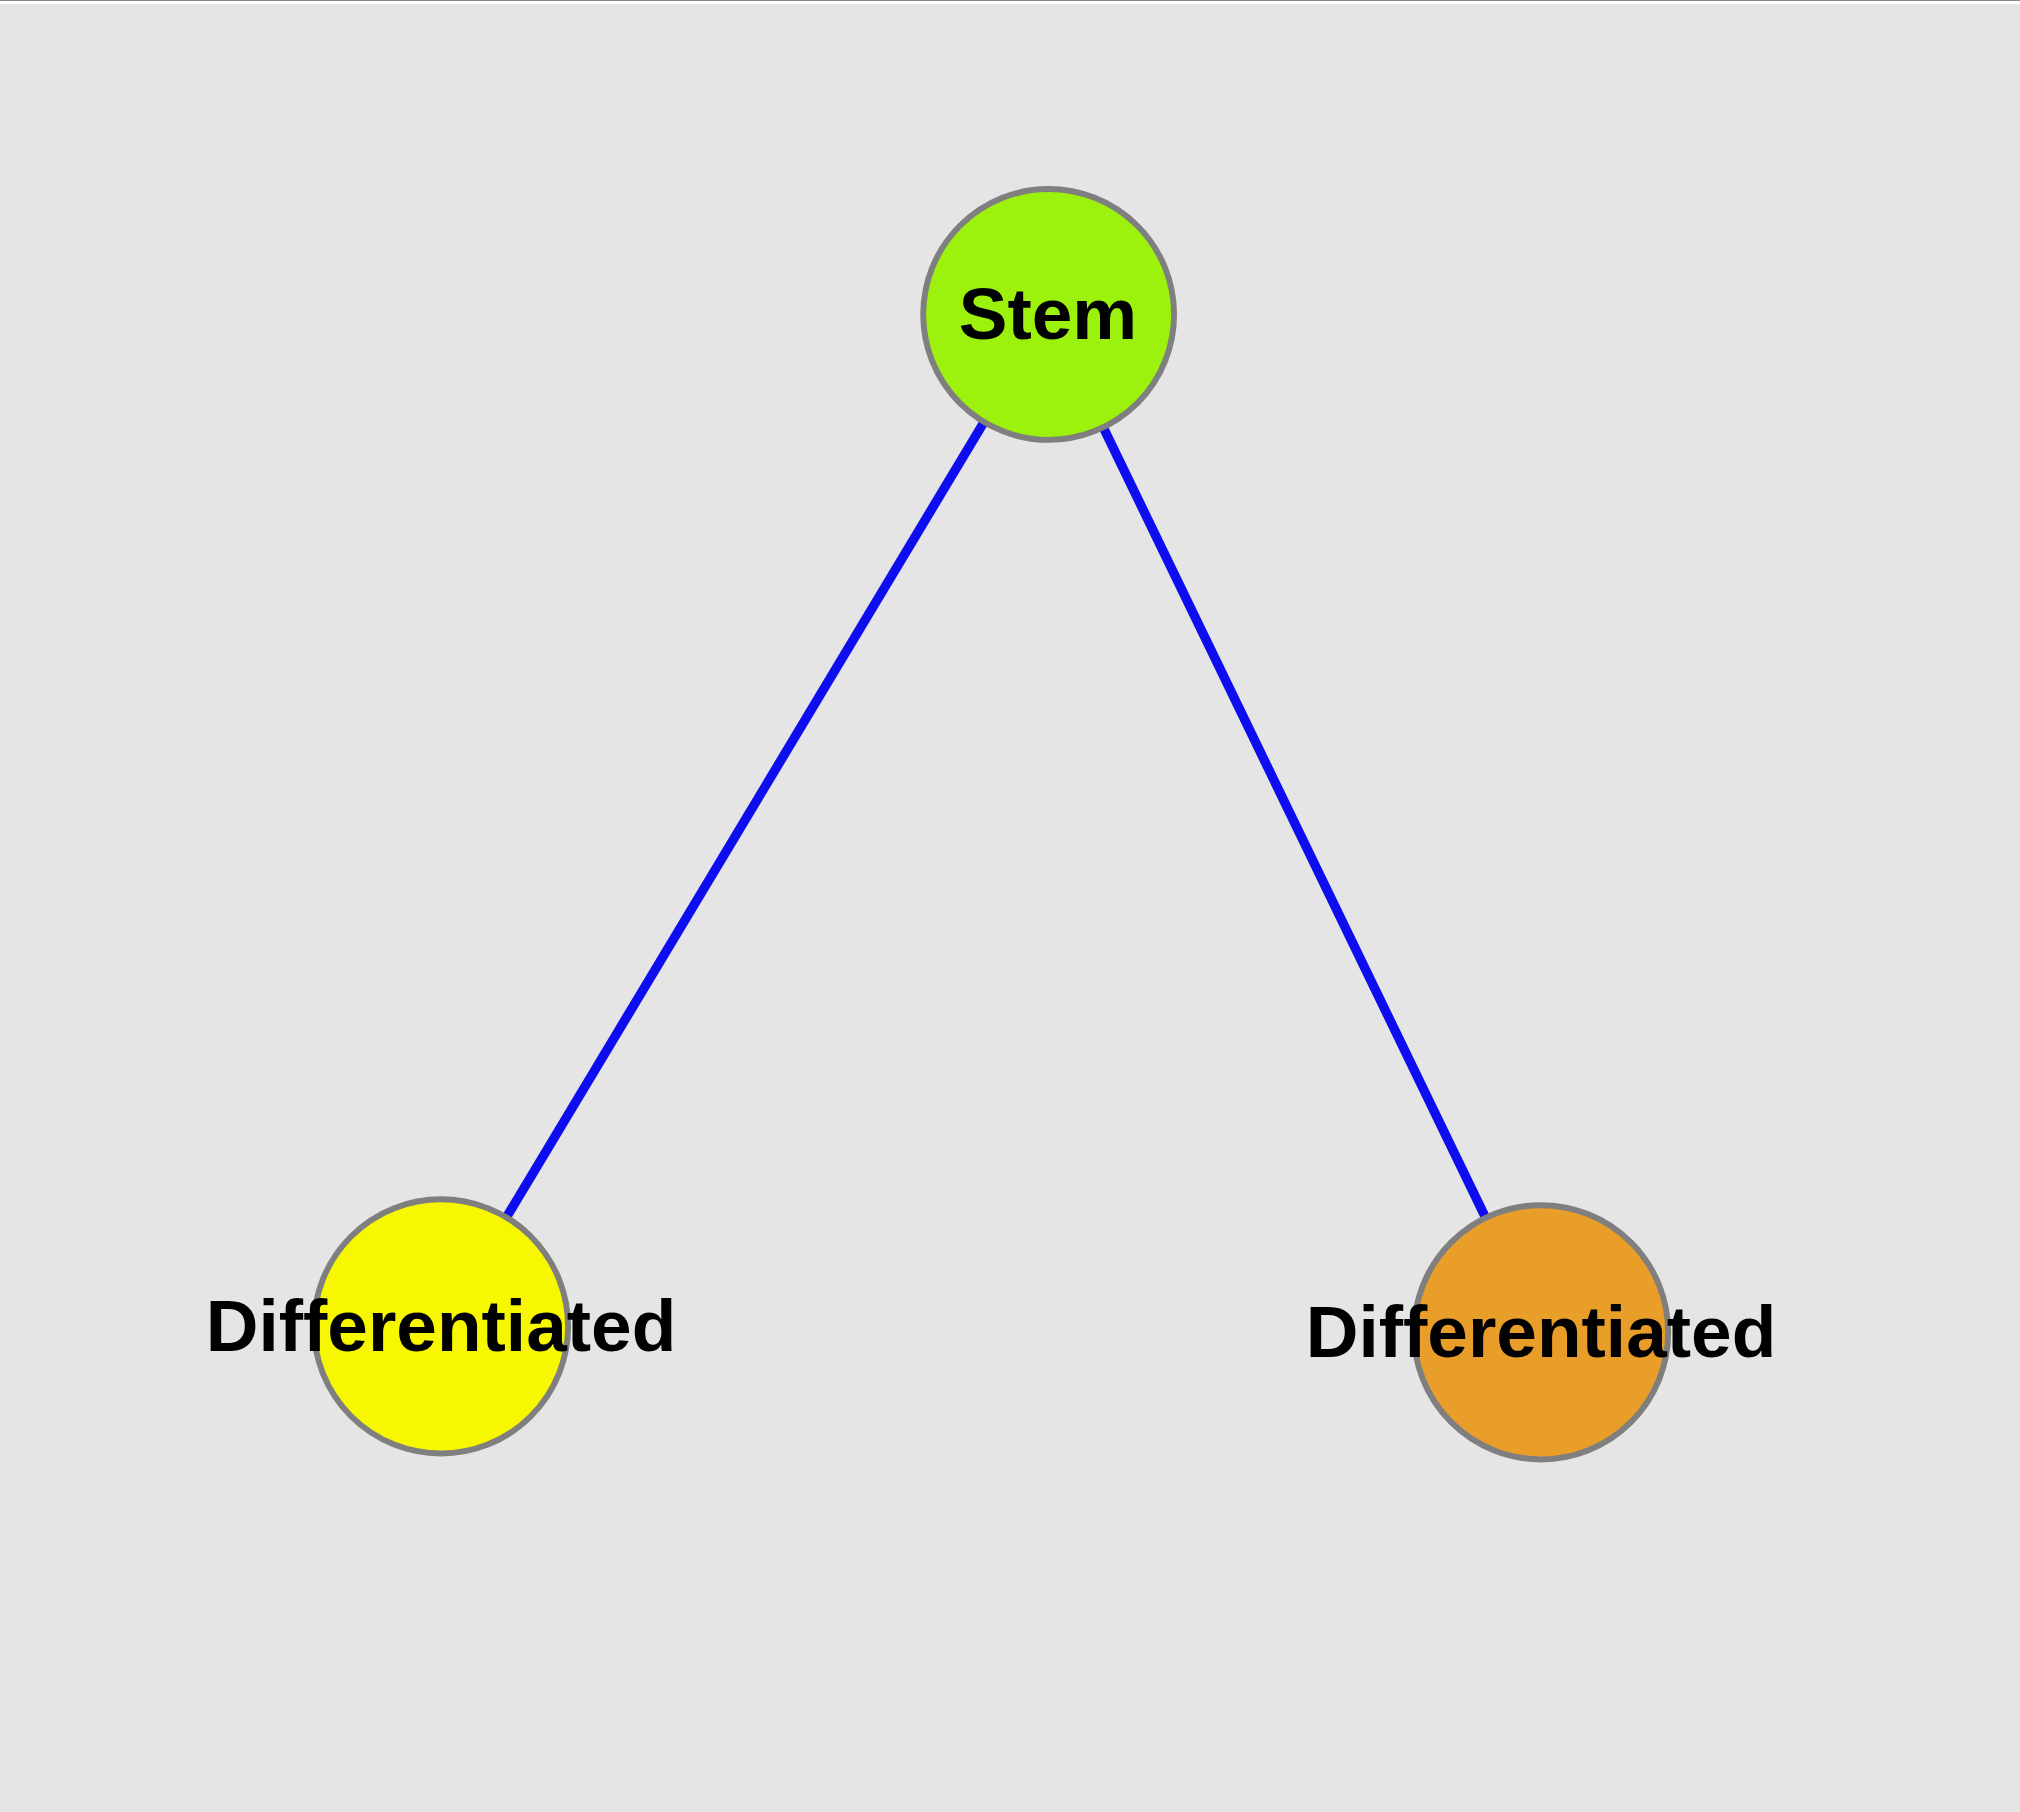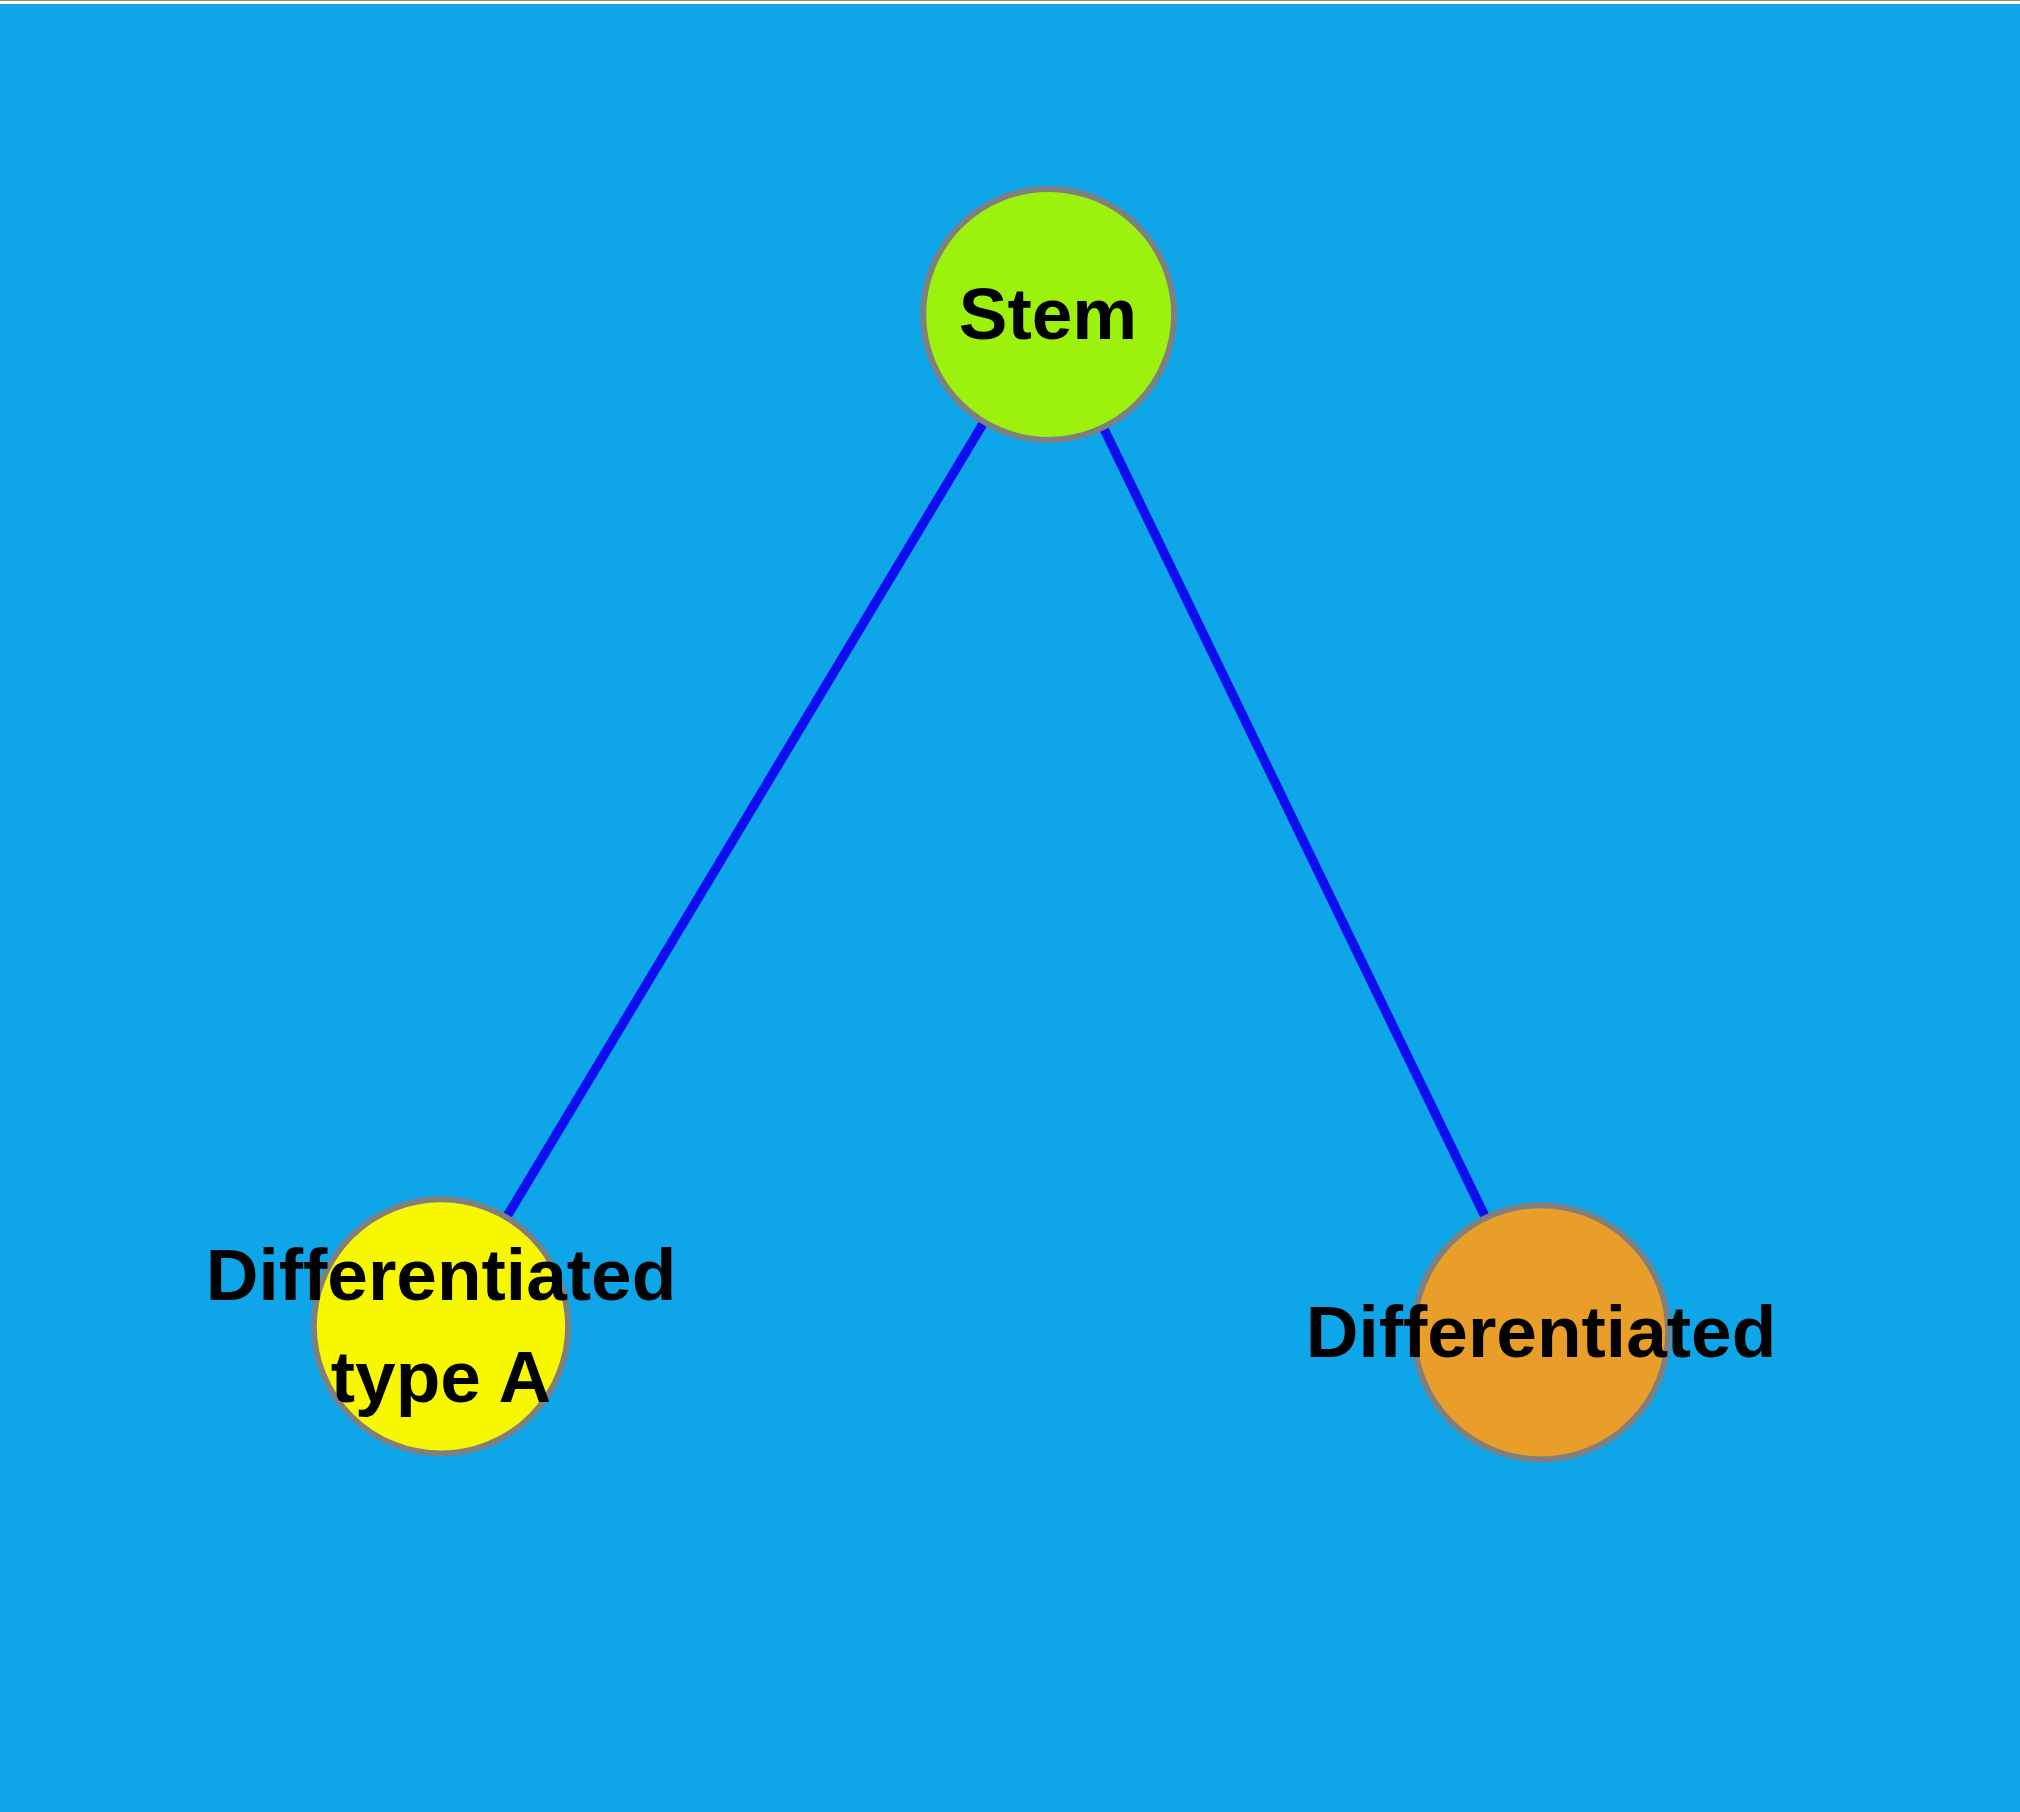--- a/index.html
+++ b/index.html
@@ -42,34 +42,33 @@
     z-index: 3;
     pointer-events: none;
   }
   .node-label .label-line {
     display: block;
   }
 </style>
 </head>
 <body>
 
-<div id="stage" style="background: #0ea5e9; width: 2021px; height: 1812px;">
+<div id="stage" style="background: #e5e5e5; width: 2021px; height: 1812px;">
   <div id="window-top-edge" style="background: rgb(255, 255, 255); border-top-color: rgb(138, 138, 138);"></div>
   <svg id="graph-svg" xmlns="http://www.w3.org/2000/svg" viewBox="0 0 2384 2138">
       <line x1="1237" y1="371" x2="520" y2="1565" stroke="#0D0DEF" stroke-width="11"></line>
       <line x1="1237" y1="371" x2="1818" y2="1572" stroke="#0D0DEF" stroke-width="11"></line>
       <circle cx="1237" cy="371" r="148" fill="#9CF20C" stroke="#7F7F7F" stroke-width="7"></circle>
       <circle cx="520" cy="1565" r="150" fill="#F7F700" stroke="#7F7F7F" stroke-width="7"></circle>
       <circle cx="1818" cy="1572" r="150" fill="#E89E28" stroke="#7F7F7F" stroke-width="7"></circle>
     </svg>
 
 <div class="node-label" style="left: 1048px; top: 314px;">
       <span class="label-line">Stem</span>
     </div>
     <div class="node-label" style="left: 441px; top: 1326px;">
       <span class="label-line">Differentiated</span>
-      <span class="label-line">type A</span>
     </div>
     <div class="node-label" style="left: 1541px; top: 1332px;">
       <span class="label-line">Differentiated</span>
     </div>
   </div>
 
 
 </body></html>

